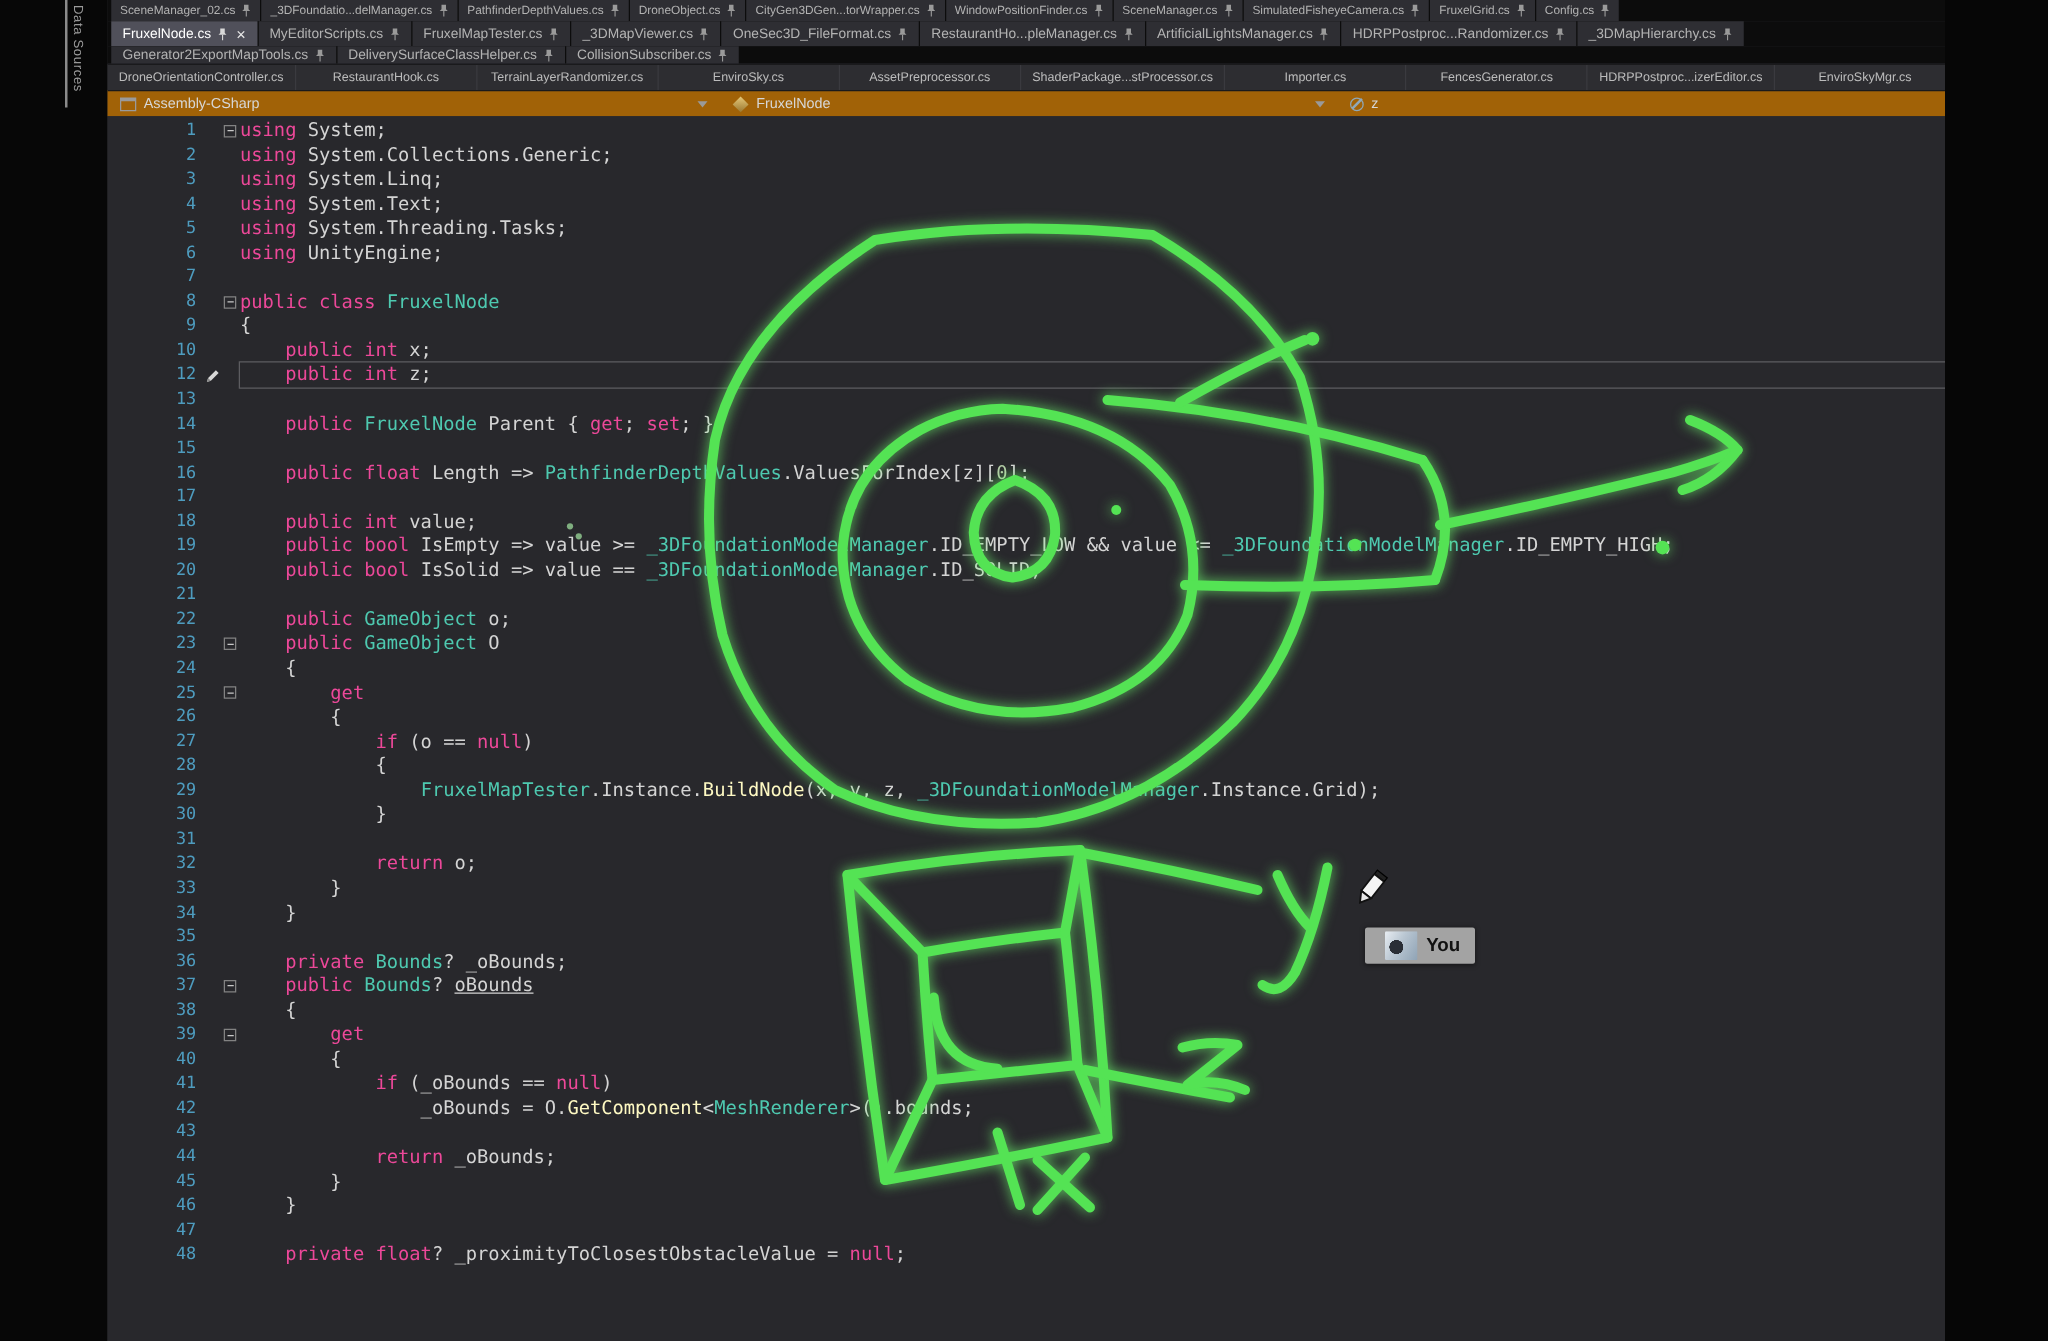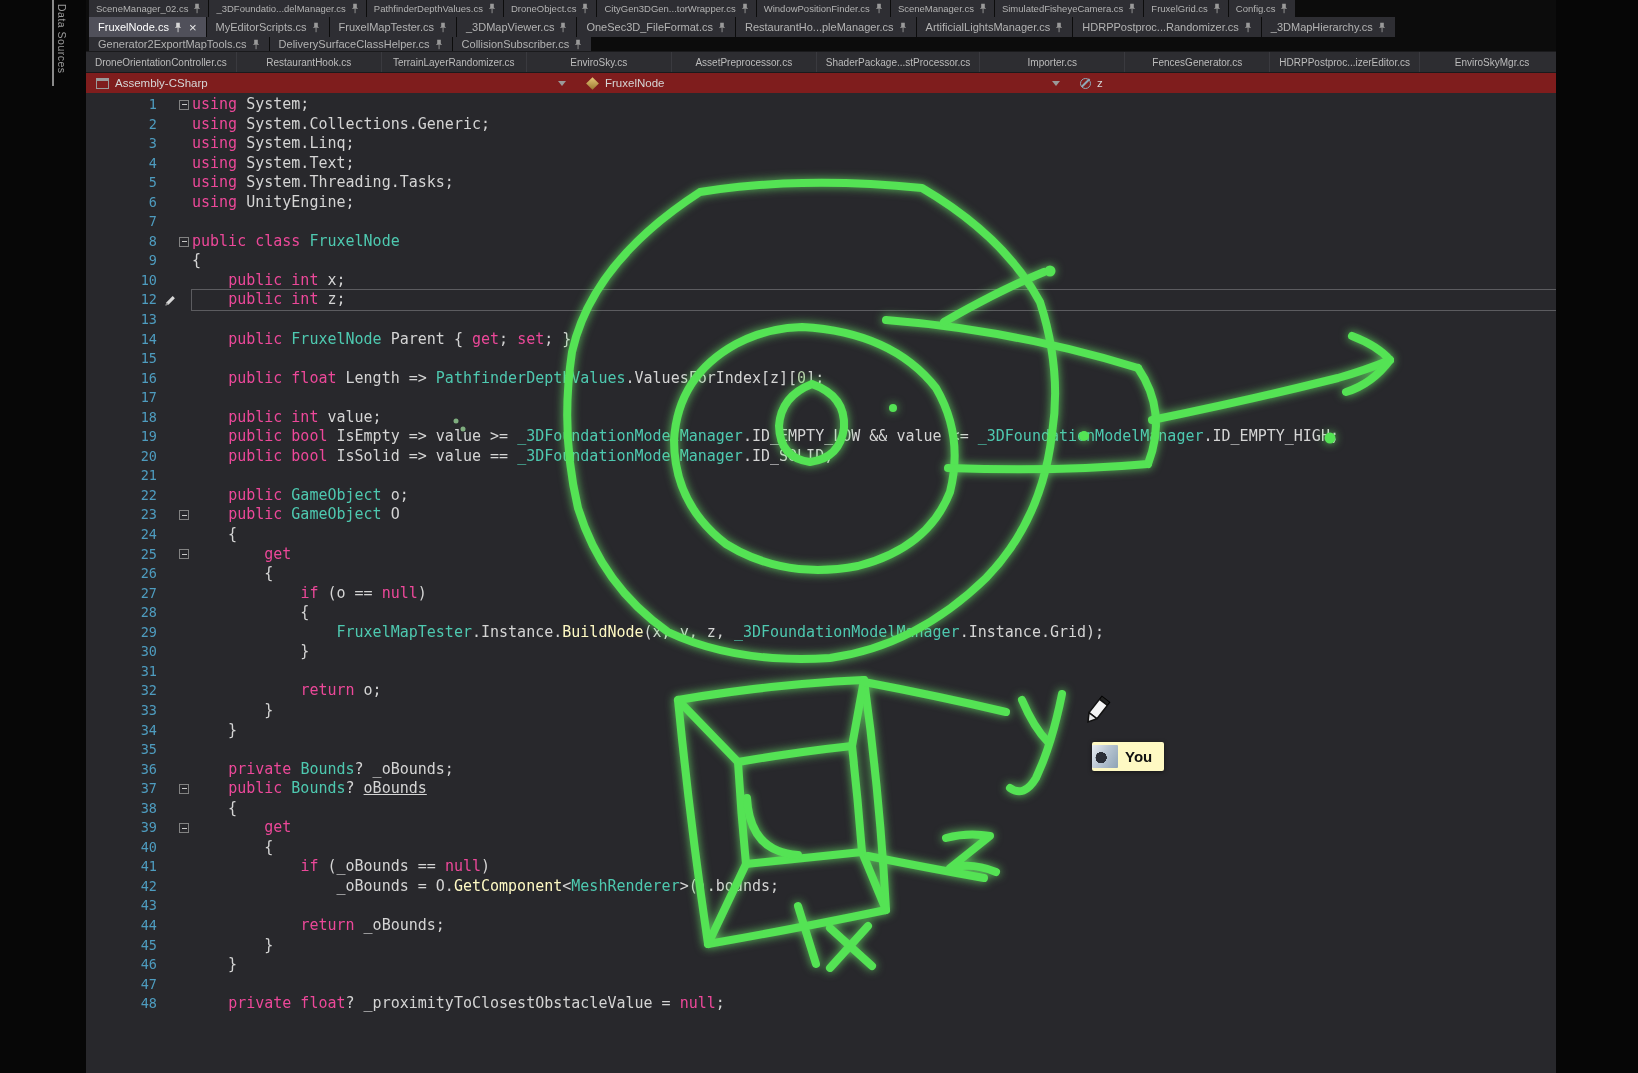--- a/index.html
+++ b/index.html
@@ -24,21 +24,21 @@
   .tabrow1 .tab{font-size:9.5px;padding:0 7px}
   .tab.active{background:#50505a;color:#fff;font-weight:normal}
   .pin{color:#9a9a9a;flex:none}
   .tab.active .pin{color:#d8d8d8}
   .tab-close{color:#e8e8e8;font-size:13px;line-height:1;margin-left:2px}
   .tabrow4{height:21px;display:flex;background:#2d2d31;border-top:1px solid #1a1a1c}
   .tabrow4 .tab{flex:1;justify-content:center;background:transparent;
     border-right:1px solid #3a3a3f;font-size:10px;color:#bcbcbc}
 
   
-  .breadcrumb{height:21px;display:flex;align-items:stretch;background:#7f1d1d;
+  .breadcrumb{height:21px;display:flex;align-items:stretch;background:#a16207;
     border-top:1px solid #1a1a1c;font-size:11.5px;color:#d6d6d6}
   .bc-sec{display:flex;align-items:center;gap:6px;padding:0 10px;height:100%}
   .bc-sec1{width:490px}.bc-sec2{width:494px}.bc-sec3{flex:1}
   .bc-spacer{margin-left:auto}
   .chev{width:0;height:0;border-left:4px solid transparent;border-right:4px solid transparent;
     border-top:5px solid #9a9a9a;flex:none}
   .win-icon{width:13px;height:11px;border:1px solid #9a9a9a;border-top:3px solid #9a9a9a;flex:none}
   .class-icon{width:9px;height:9px;background:linear-gradient(135deg,#e6c878,#9a7830);
     transform:rotate(45deg);flex:none;margin:0 2px}
   .member-icon{width:11px;height:11px;border:1.5px solid #8fa8b8;border-radius:50%;
@@ -62,22 +62,22 @@
   .c-kw{color:#ec4899}.c-ty{color:#4ec9b0}.c-me{color:#fef9c3}
   .c-nu{color:#b5cea8}.c-u{color:#d4d4d4;text-decoration:underline}
 
   
   .overlay{position:absolute;left:0;top:0;width:1638px;height:1073px;z-index:50;pointer-events:none}
   .ink path{fill:none;stroke:#54e354;stroke-width:8;stroke-linecap:round;stroke-linejoin:round}
   .ink circle{fill:#54e354;stroke:none}
   .ink{filter:drop-shadow(0 0 5px rgba(110,245,110,.75))}
   .dim circle{fill:#7fae7f}
 
-  .you-label{position:absolute;left:1092px;top:742px;z-index:45;background:#fef9c3;
-    border-radius:2px;display:flex;align-items:center;gap:7px;padding:3px 12px 3px 0;
+  .you-label{position:absolute;left:1092px;top:742px;z-index:45;background:#a3a3a3;
+    border-radius:2px;display:flex;align-items:center;gap:7px;padding:3px 12px 3px 16px;
     box-shadow:0 1px 4px rgba(0,0,0,.5)}
   .you-avatar{width:26px;height:23px;flex:none;border-radius:1px;
     background:
       radial-gradient(circle at 35% 55%, #2a2e36 0 26%, transparent 27%),
       linear-gradient(120deg,#e8edf2 0%,#b9c6d2 45%,#8fa3b5 100%)}
   .you-text{font-size:15px;font-weight:bold;color:#111}
 </style>
 </head>
 <body>
 

